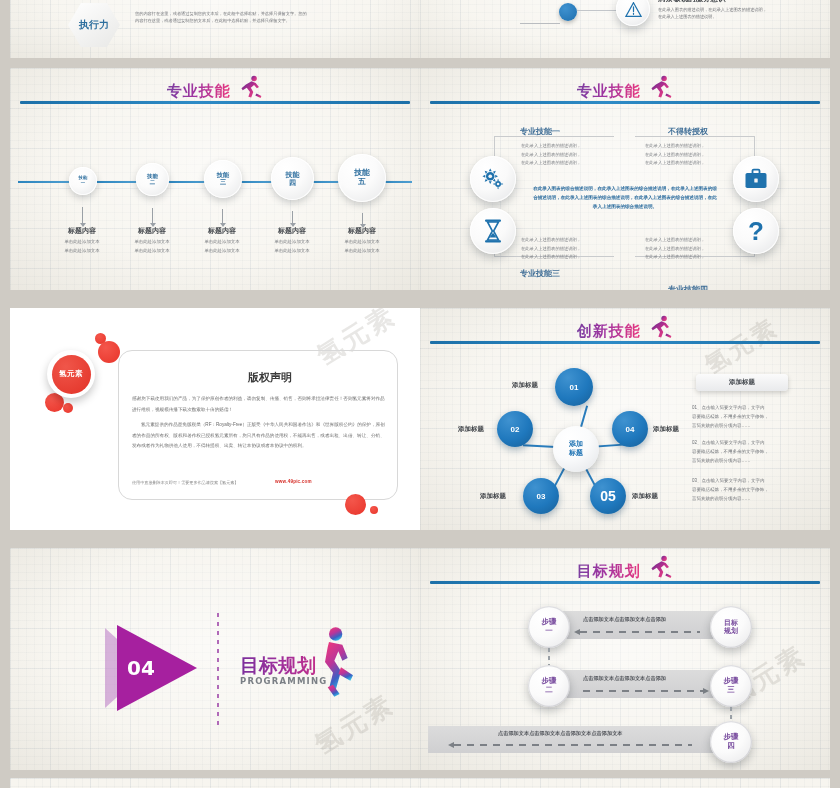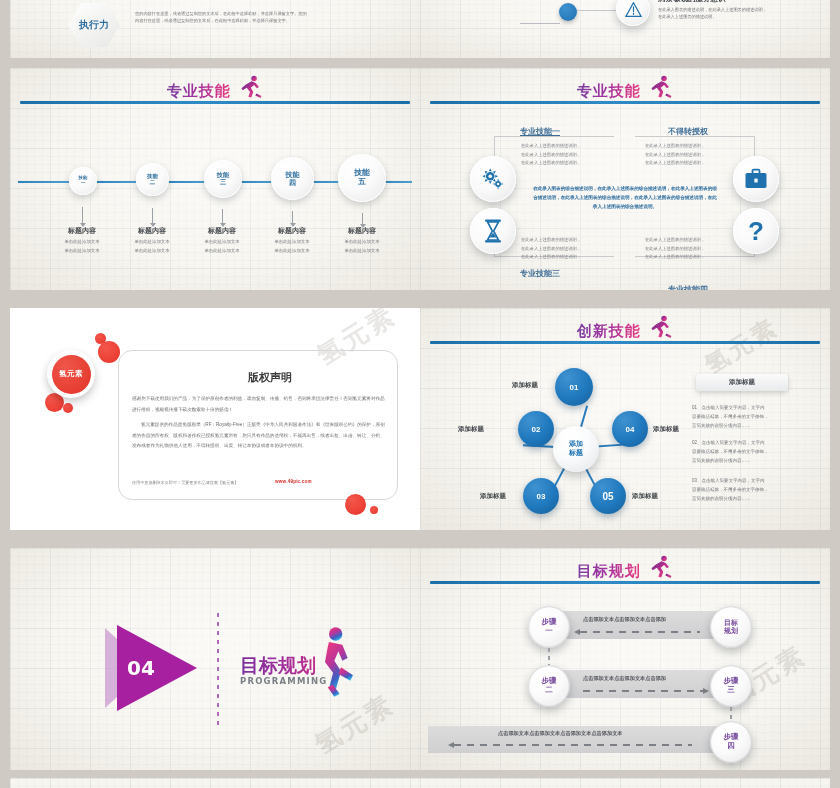--- a/index.html
+++ b/index.html
@@ -408,21 +408,21 @@
       <svg width="24" height="22" viewBox="0 0 24 22">
         <path d="M8.5 5 L8.5 2.8 A1.2 1.2 0 0 1 9.7 1.6 L14.3 1.6 A1.2 1.2 0 0 1 15.5 2.8 L15.5 5" fill="none" stroke="#1f72ad" stroke-width="1.8"></path>
         <rect x="1.5" y="5" width="21" height="15" rx="1.8" fill="#1f72ad"></rect>
         <rect x="10.3" y="10.4" width="3.4" height="4.2" rx="0.6" fill="#f2f3f4"></rect>
       </svg>
     </div>
     <div class="icon-circle" style="left:313px;top:140px;width:46px;height:46px;font-size:26px;font-weight:bold;">
       <span>?</span>
     </div>
 
-    <div class="q-head" style="left:100px;top:58px;text-decoration:underline;">专业技能一</div>
+    <div class="q-head" style="left:100px;top:58px;">专业技能一</div>
     <div class="q-body" style="left:101px;top:74px;width:100px;">
       <div>在此录入上述图表的描述说明，</div>
       <div>在此录入上述图表的描述说明，</div>
       <div>在此录入上述图表的描述说明，</div>
     </div>
 
     <div class="q-head" style="left:248px;top:58px;">不得转授权</div>
     <div class="q-body" style="left:225px;top:74px;width:100px;">
       <div>在此录入上述图表的描述说明，</div>
       <div>在此录入上述图表的描述说明，</div>
@@ -502,30 +502,30 @@
     <div class="spoke" style="left:155px;top:139px;width:48px;transform:rotate(62deg);"></div>
 
     <div class="hub-core" style="left:133px;top:118px;width:46px;height:46px;font-size:7px;">
       <span>添加</span>
       <span>标题</span>
     </div>
 
     <div class="hub-node" style="left:135px;top:60px;width:38px;height:38px;font-size:8px;">
       <span>01</span>
     </div>
-    <div class="hub-node" style="left:98px;top:103px;width:36px;height:36px;font-size:8px;">
+    <div class="hub-node" style="left:77px;top:103px;width:36px;height:36px;font-size:8px;">
       <span>02</span>
     </div>
     <div class="hub-node" style="left:103px;top:170px;width:36px;height:36px;font-size:8px;">
       <span>03</span>
     </div>
     <div class="hub-node" style="left:192px;top:103px;width:36px;height:36px;font-size:8px;">
       <span>04</span>
     </div>
-    <div class="hub-node" style="left:170px;top:170px;width:36px;height:36px;font-size:10px;">
+    <div class="hub-node" style="left:170px;top:170px;width:36px;height:36px;font-size:14px;">
       <span>05</span>
     </div>
 
     <div class="hub-lbl" style="left:92px;top:73px;">添加标题</div>
     <div class="hub-lbl" style="left:38px;top:117px;">添加标题</div>
     <div class="hub-lbl" style="left:60px;top:184px;">添加标题</div>
     <div class="hub-lbl" style="left:233px;top:117px;">添加标题</div>
     <div class="hub-lbl" style="left:212px;top:184px;">添加标题</div>
 
     <div class="pill" style="left:276px;top:66px;width:92px;height:17px;">

